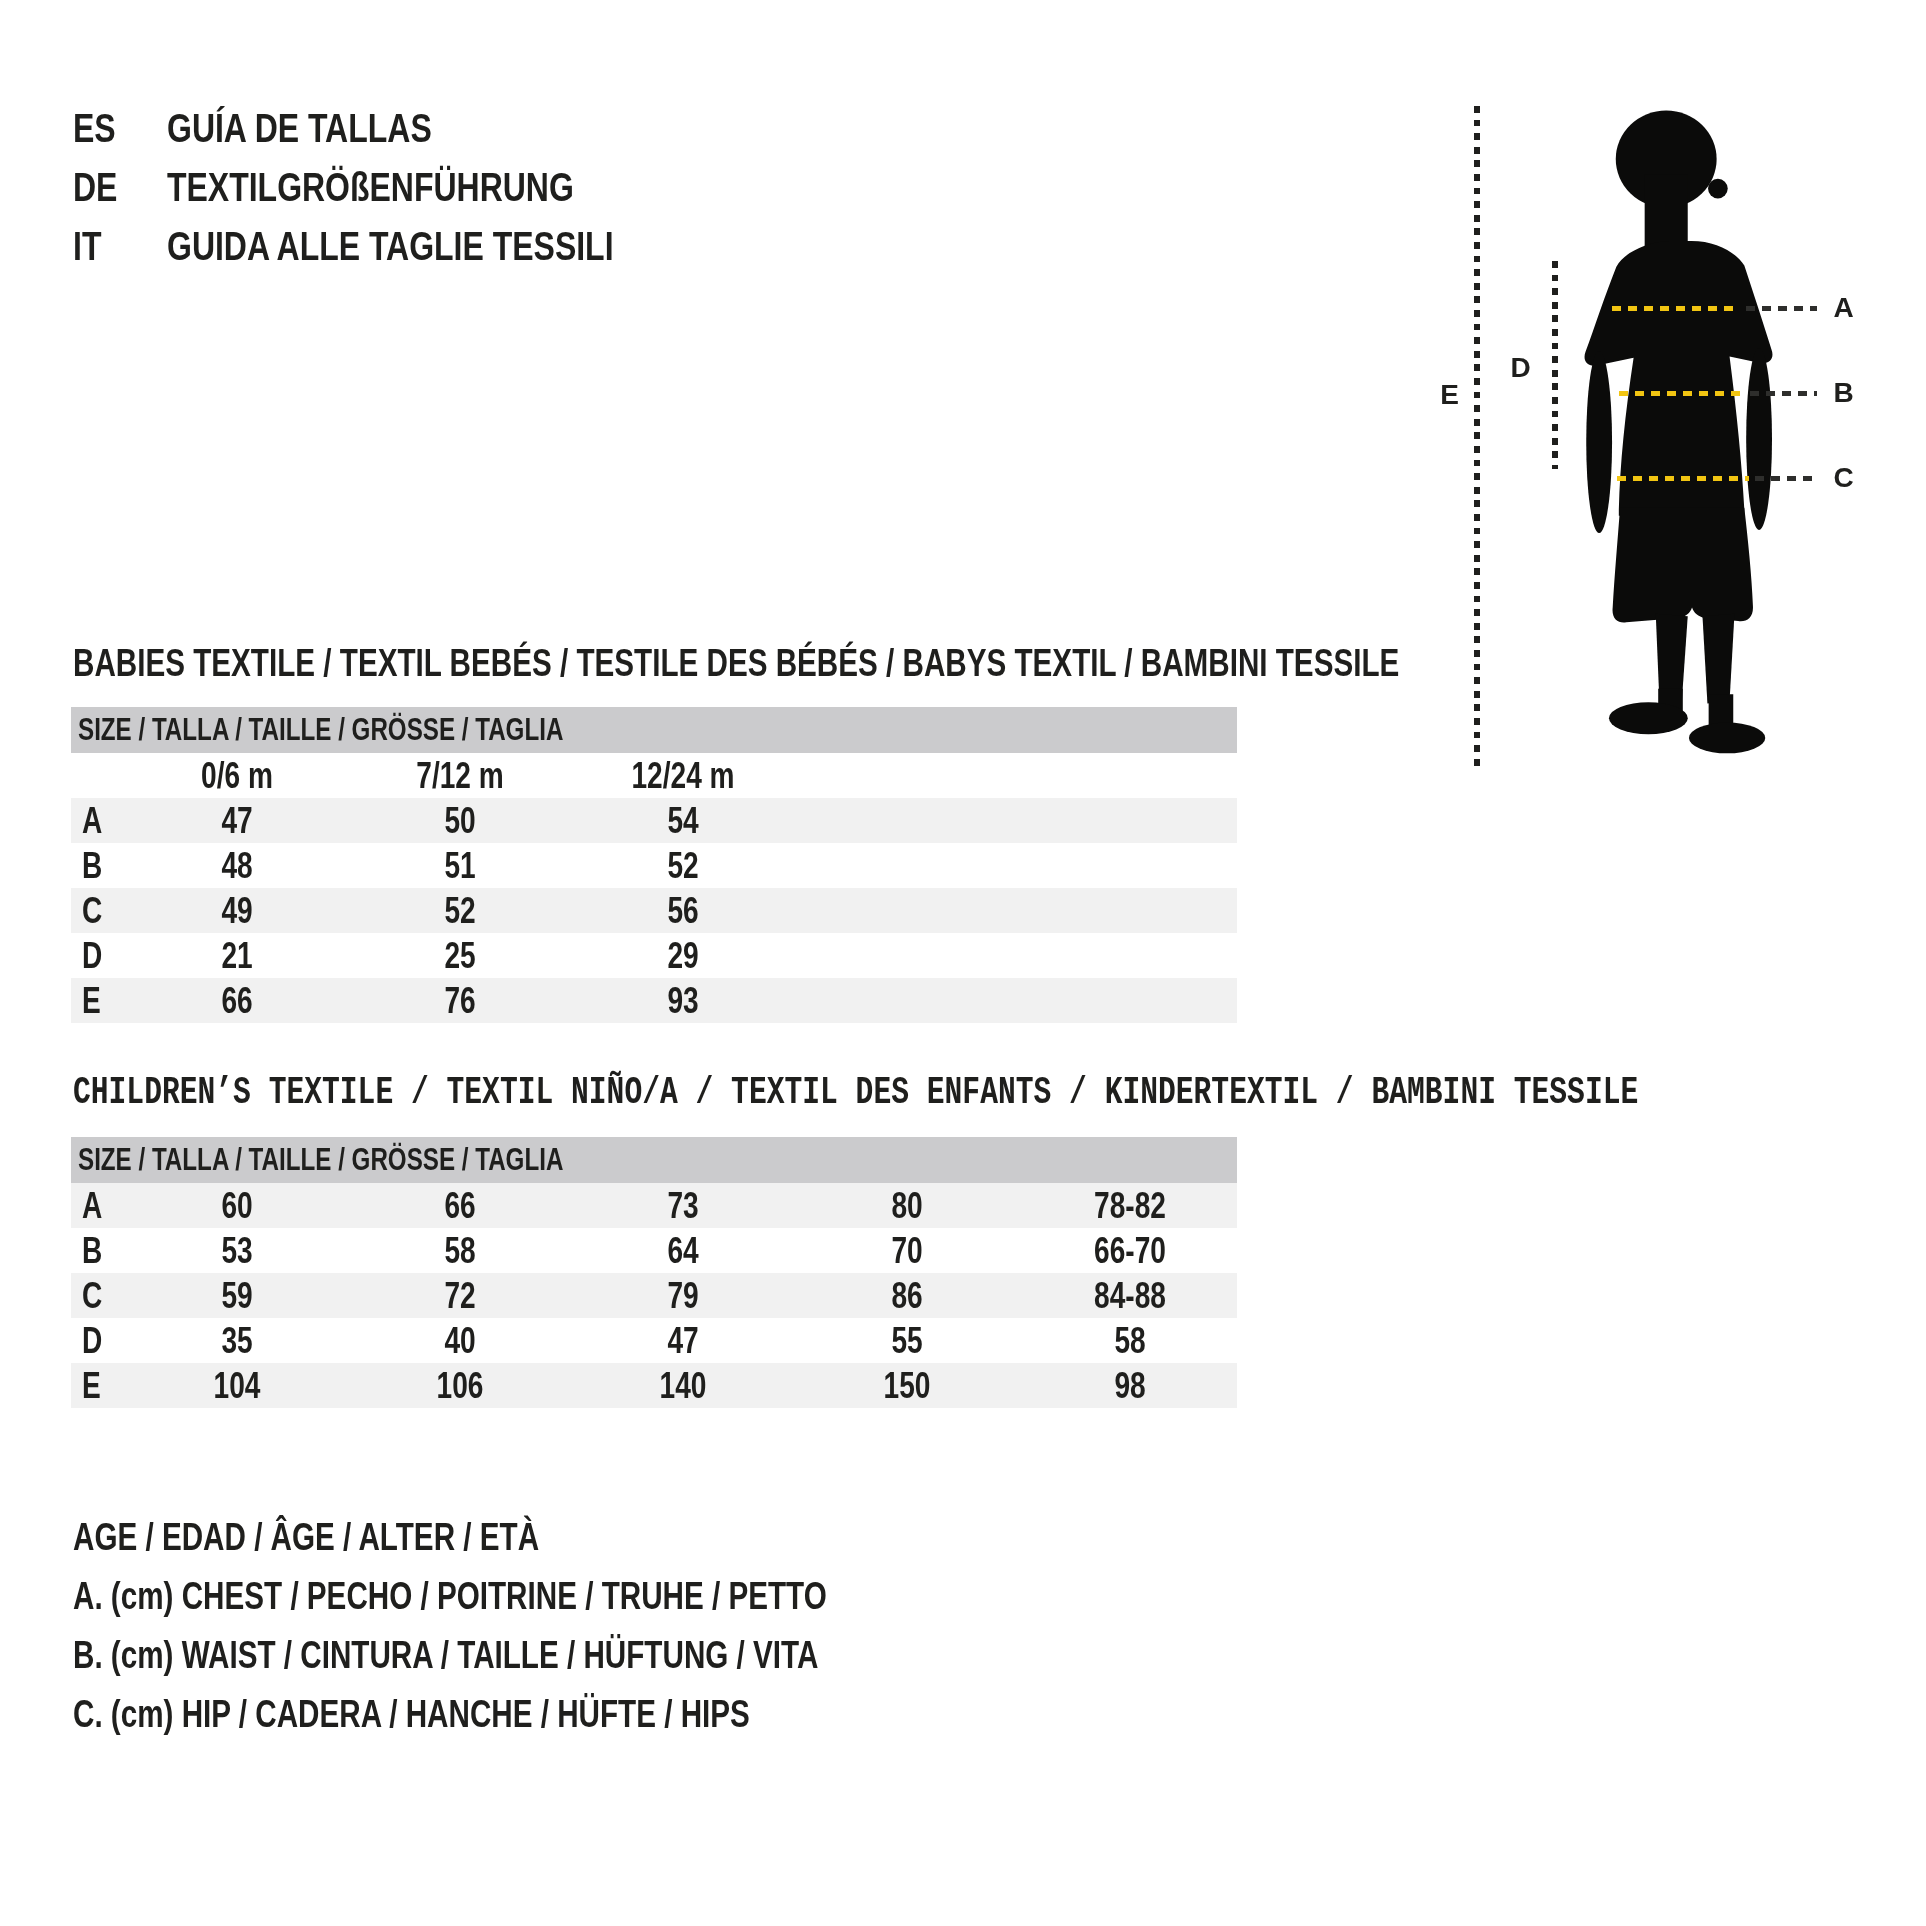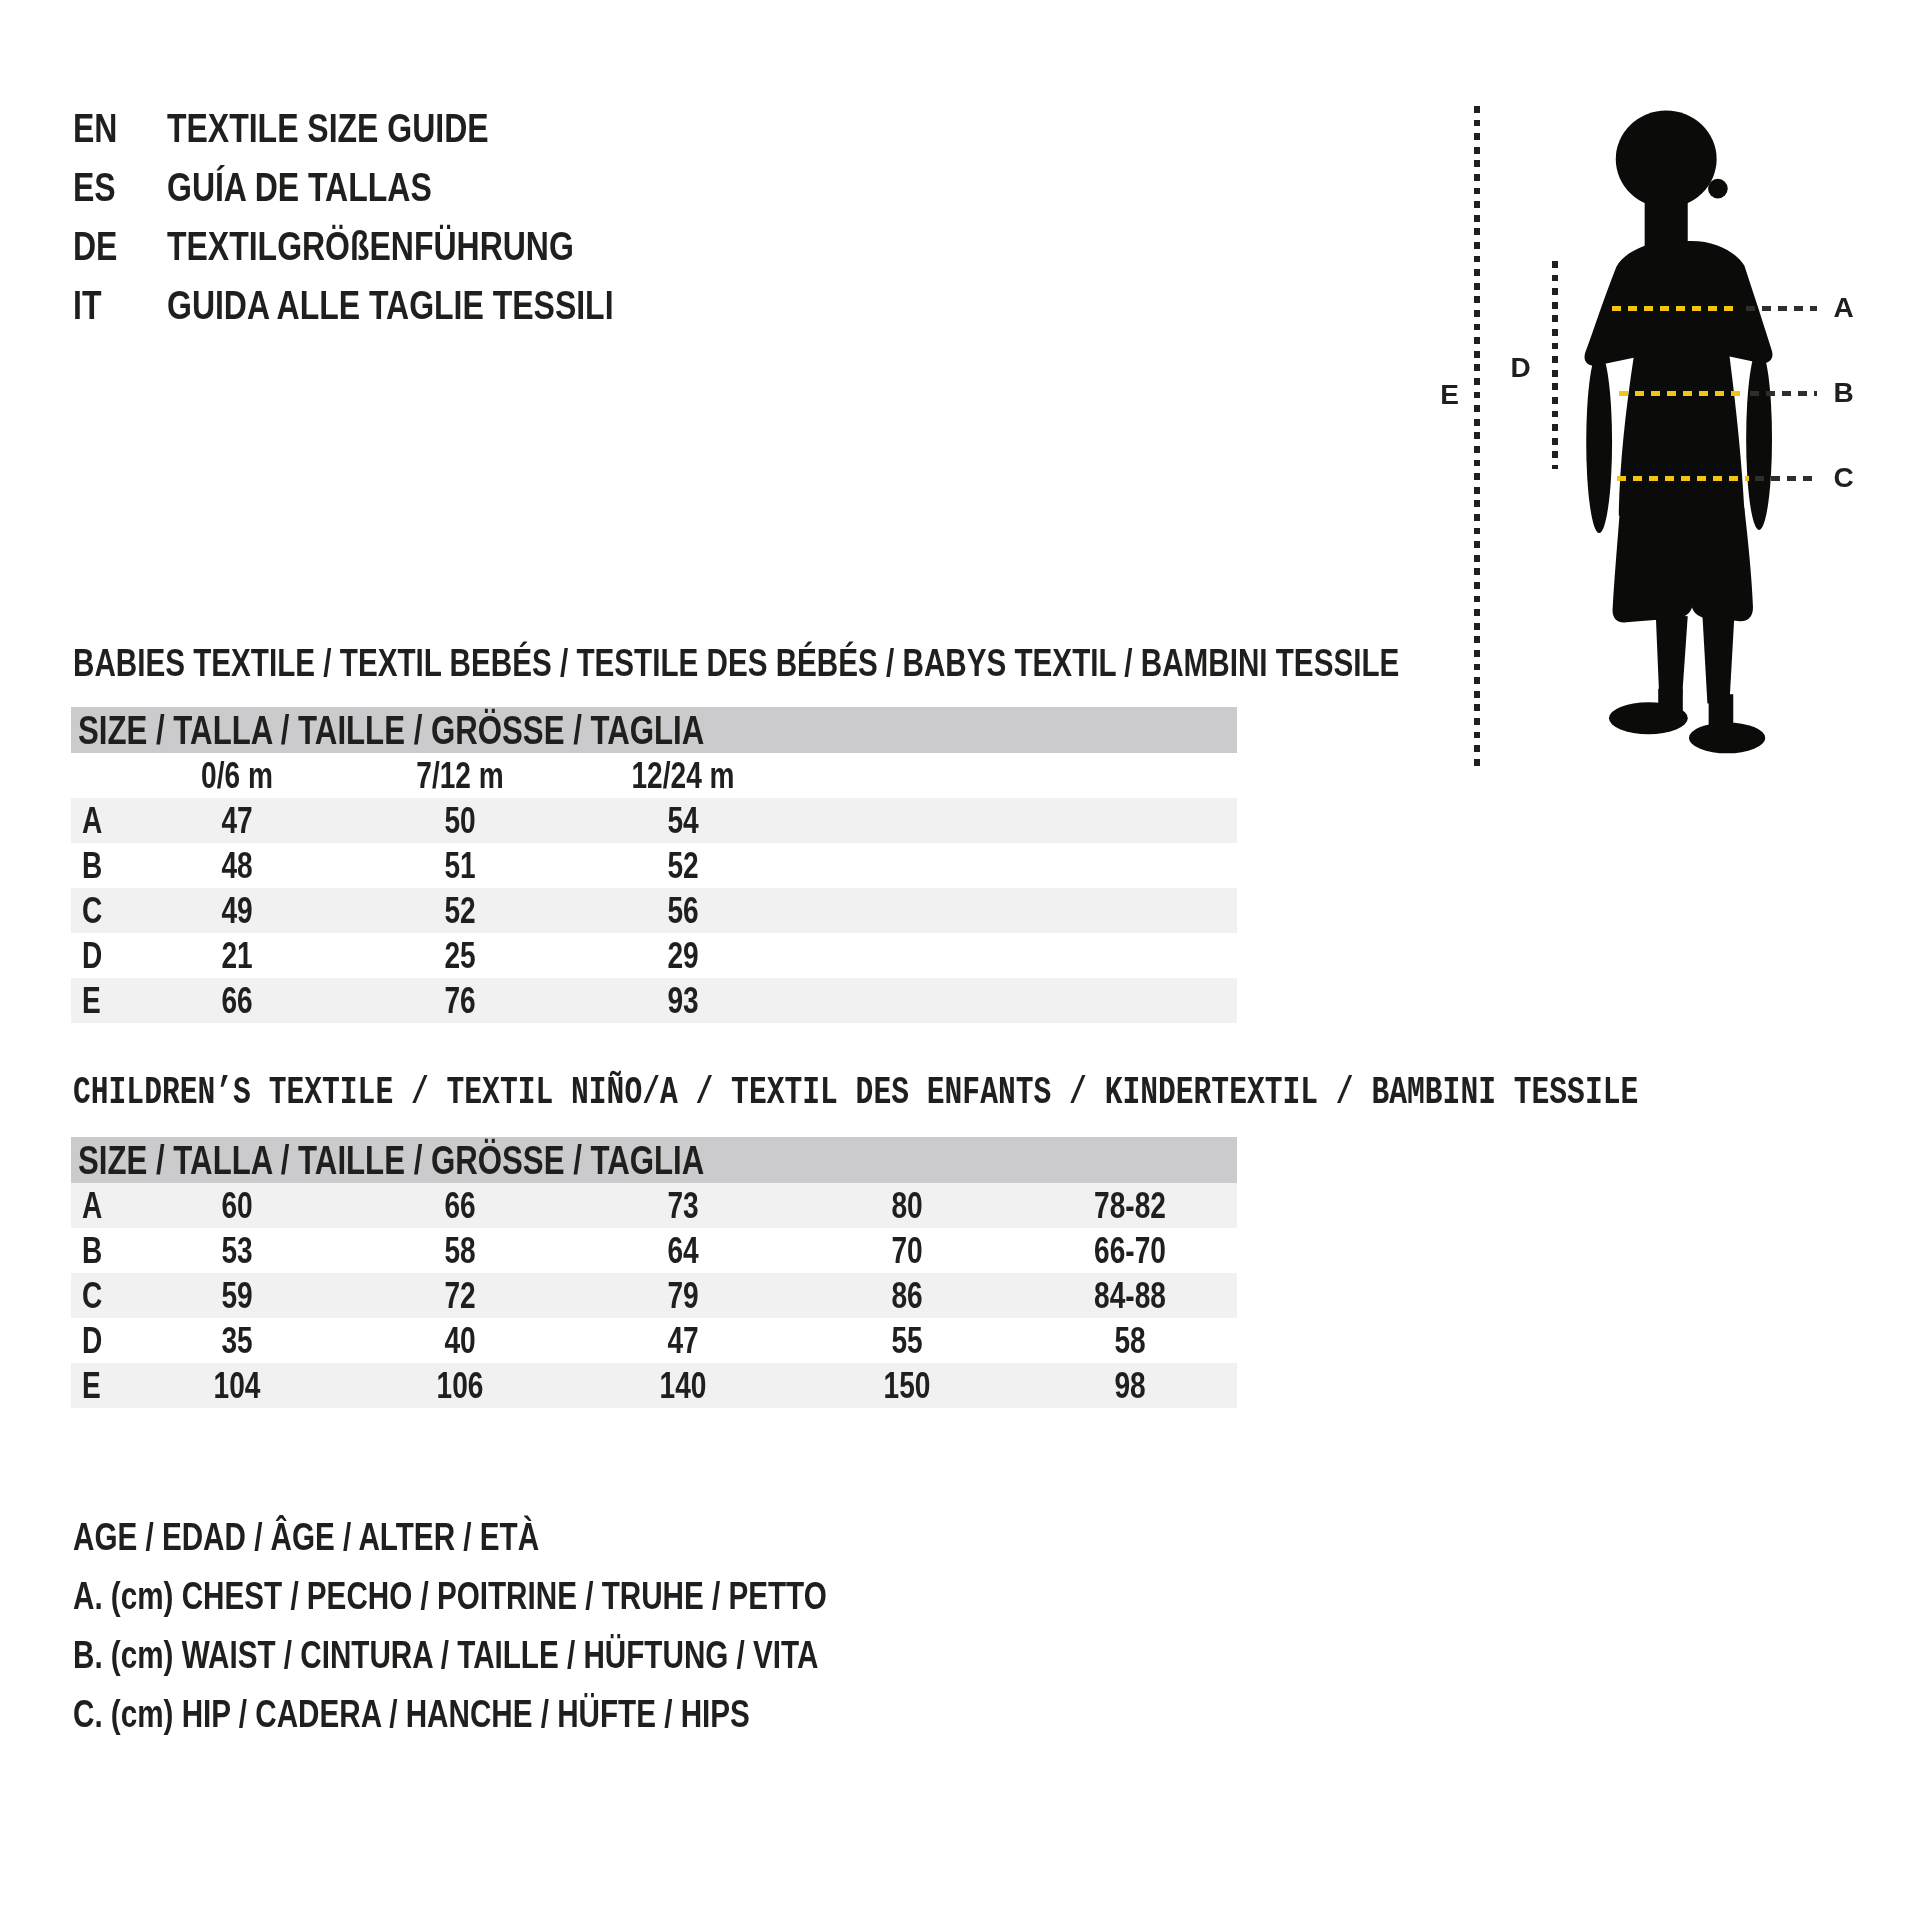--- a/index.html
+++ b/index.html
@@ -15,45 +15,41 @@
   
   .lang-list{position:absolute;left:73px;top:99px;}
   .lang-row{height:59px;display:flex;align-items:center;font-size:41px;font-weight:700;}
   .lang-code{width:94px;flex:0 0 94px;}
 
   
   .heading{position:absolute;left:73px;height:44px;display:flex;align-items:center;font-size:38px;font-weight:700;}
 
   
   .sizetable{position:absolute;left:71px;width:1166px;}
-  .sizebar{height:46px;background:#cbcbcd;display:flex;align-items:center;padding-left:7.4px;font-size:40px;font-weight:700;}
+  .sizebar{height:46px;background:#cbcbcd;display:flex;align-items:center;padding-left:7.4px;font-size:31px;font-weight:700;}
   .colsrow{position:relative;height:45px;font-size:36px;font-weight:700;}
   .trow{position:relative;height:45px;font-size:36px;font-weight:700;}
   .trow:nth-child(odd){background:#f1f1f1;}
 
   
   .legend{position:absolute;left:73px;top:1508px;}
   .legend-line{height:59px;display:flex;align-items:center;font-size:38px;font-weight:700;}
 
   
   .fig-label{position:absolute;width:37px;height:28px;line-height:28px;text-align:center;font-size:28px;font-weight:700;color:#1f1f1d;}
   .vdots{position:absolute;width:5.5px;}
   .hdash{position:absolute;height:5px;}
   svg{position:absolute;}
 </style>
 </head>
 <body>
 
 <div id="canvas" style="background: rgb(255, 255, 255); color: rgb(31, 31, 29);">
 
   <div class="lang-list">
-      <div class="lang-row">
-        <div class="lang-code"><span class="cond">EN</span></div>
-        <span class="cond">TEXTILE SIZE GUIDE</span>
-      </div>
       <div class="lang-row">
         <div class="lang-code"><span class="cond">ES</span></div>
         <span class="cond">GUÍA DE TALLAS</span>
       </div>
       <div class="lang-row">
         <div class="lang-code"><span class="cond">DE</span></div>
         <span class="cond">TEXTILGRÖßENFÜHRUNG</span>
       </div>
       <div class="lang-row">
         <div class="lang-code"><span class="cond">IT</span></div>

